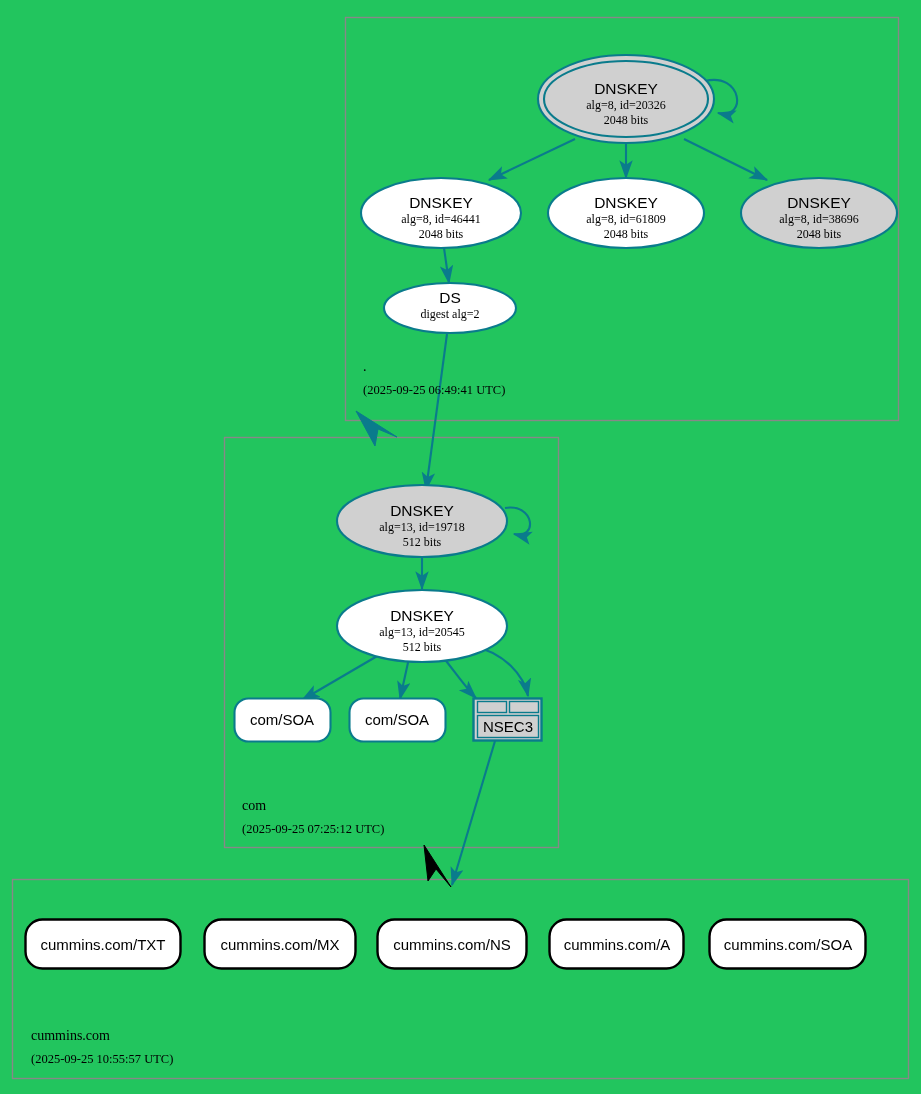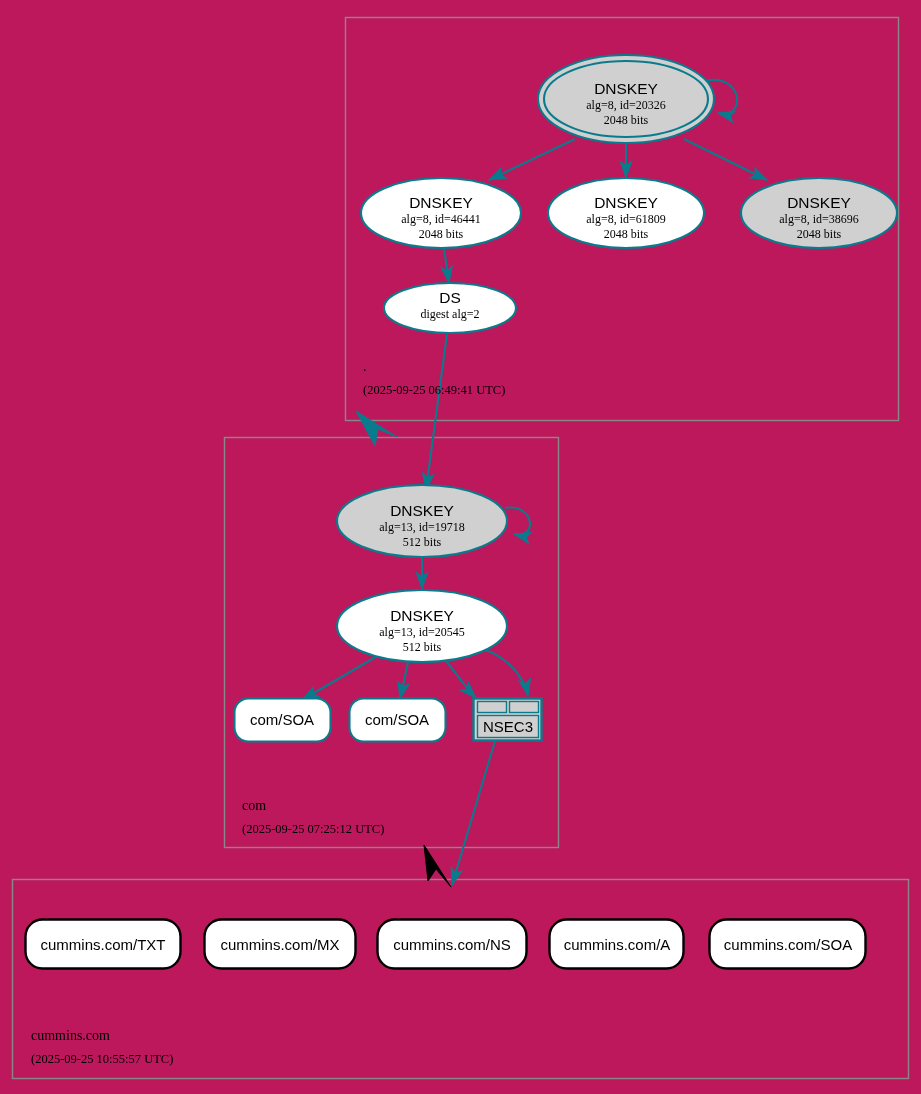--- a/index.html
+++ b/index.html
@@ -7,21 +7,21 @@
     padding: 0;
     background: #ffffff;
   }
   body {
     font-family: "Liberation Sans", sans-serif;
   }
   #canvas {
     position: relative;
     width: 921px;
     height: 1094px;
-    background: #be185d;
+    background: #22c55e;
     overflow: hidden;
   }
   svg.layer {
     position: absolute;
     left: 0;
     top: 0;
     width: 921px;
     height: 1094px;
     overflow: visible;
   }

